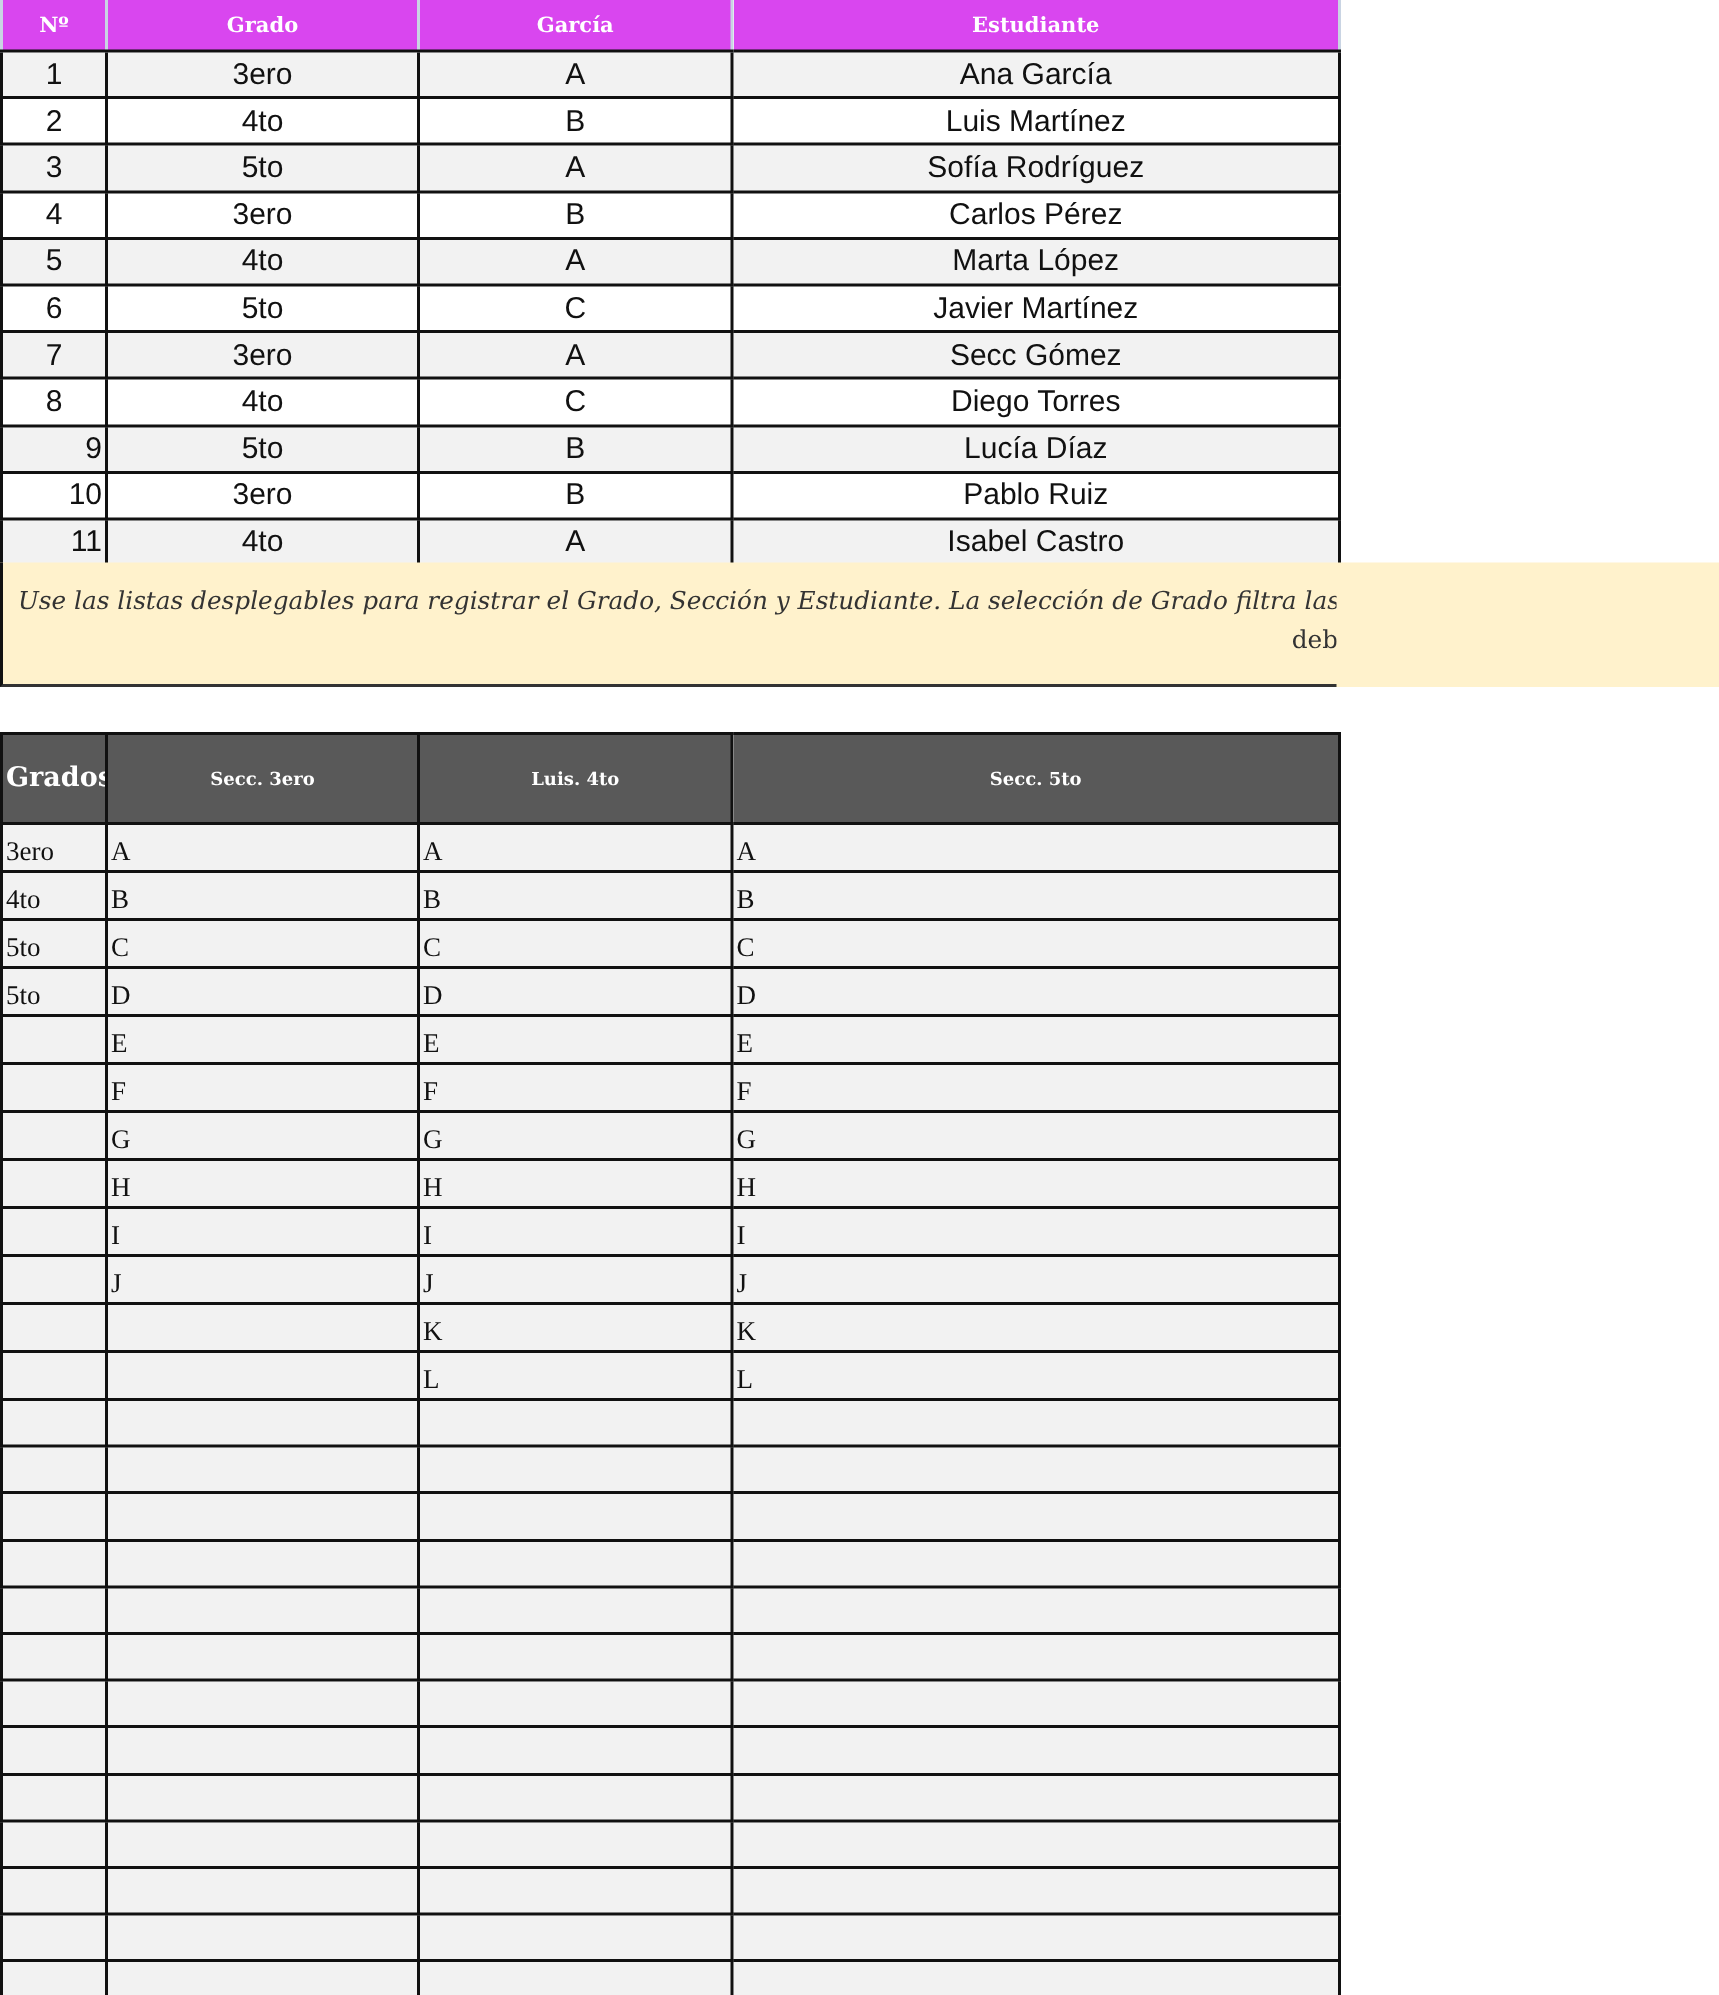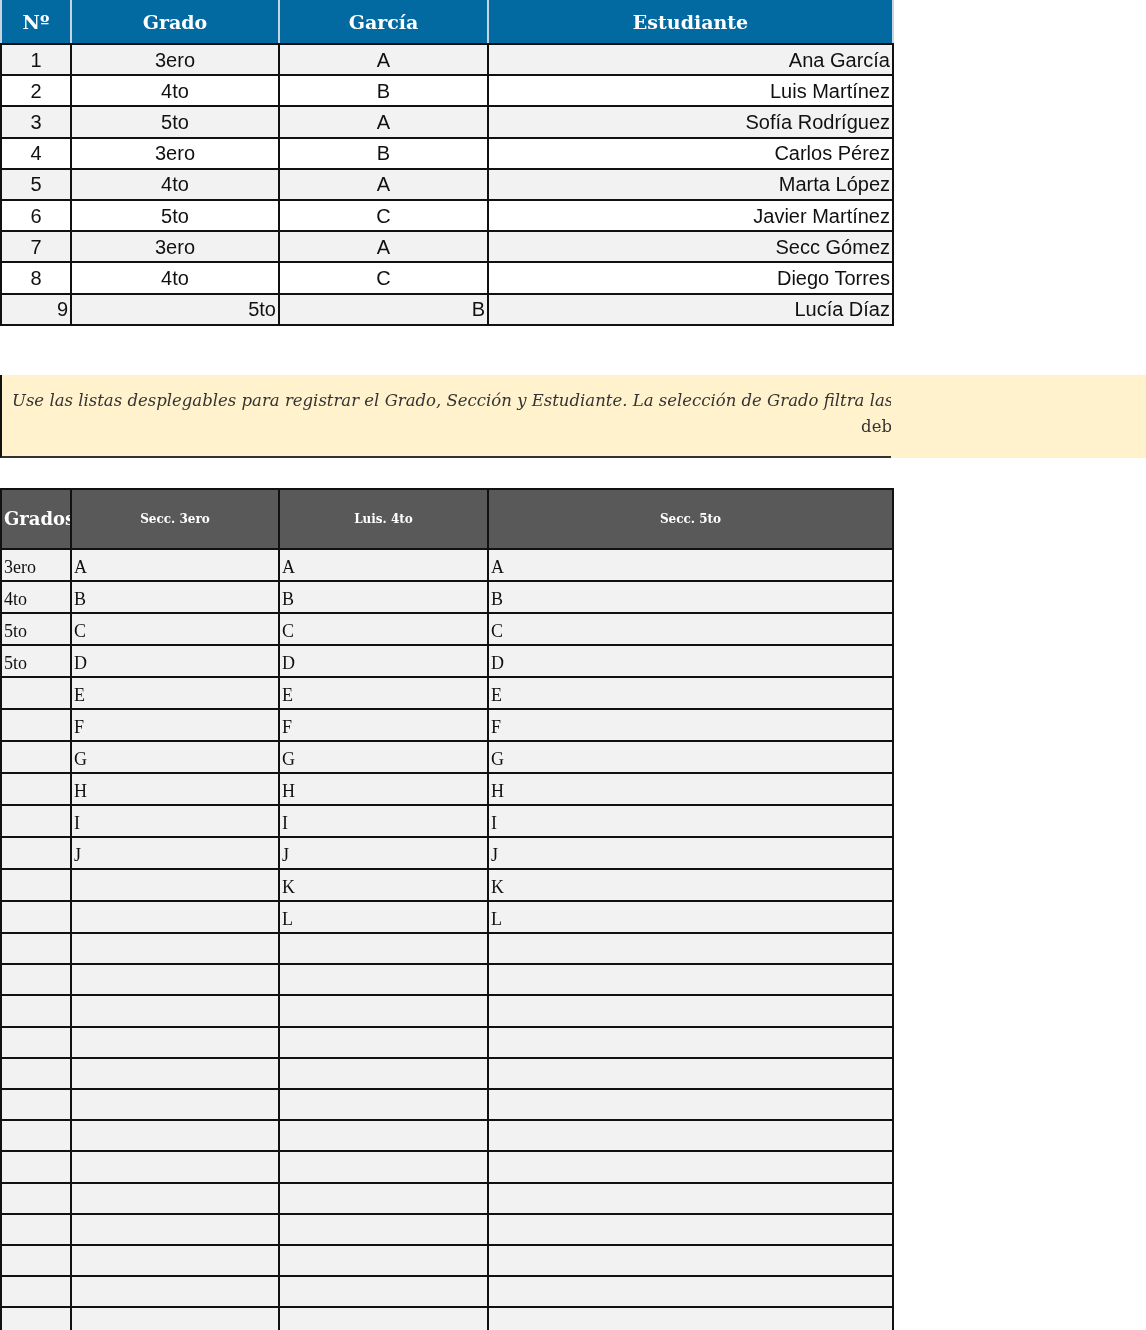--- a/index.html
+++ b/index.html
@@ -4,28 +4,28 @@
   <style>
     html, body { margin: 0; padding: 0; background: #ffffff; }
     body { width: 1146px; height: 1330px; position: relative; overflow: hidden; }
     .sheet { position: absolute; left: 0; top: 0; width: 1146px; }
 
     table { border-collapse: collapse; table-layout: fixed; position: absolute; left: 0; }
     td, th { border: 2px solid #111; padding: 0 2px; overflow: hidden; white-space: nowrap; box-sizing: border-box; }
 
     
     #t1 { top: 0; width: 892px; }
-    #t1 th { background: #0369a1; color: #ffffff; font-family: "DejaVu Serif", serif; font-weight: bold;
-             font-size: 19px; height: 44px; text-align: center; border-color: #ffffff #c9d4e3 #111 #c9d4e3; border-top: none; }
+    #t1 th { background: #d946ef; color: #ffffff; font-family: "DejaVu Serif", serif; font-weight: bold;
+             font-size: 14px; height: 34px; text-align: center; border-color: #ffffff #c9d4e3 #111 #c9d4e3; border-top: none; }
     #t1 td { font-family: "Liberation Sans", sans-serif; font-size: 20px; height: 31.2px; color: #111; line-height: 28px; }
     #t1 tr.odd td { background: #f2f2f2; }
     #t1 tr.even td { background: #ffffff; }
     #t1 td.c { text-align: center; }
     #t1 td.r { text-align: right; }
-    #t1 td.l { text-align: right; }
+    #t1 td.l { text-align: center; }
 
     
     .note-bg { position: absolute; left: 0; top: 375px; width: 1146px; height: 83px; background: #fff2cc; }
     .note { position: absolute; left: 0; top: 375px; width: 891px; height: 83px; overflow: hidden;
             border-left: 2px solid #111; border-bottom: 2px solid #333; box-sizing: border-box; }
     .note-text { position: absolute; left: 10px; top: 16px; width: 1500px; font-family: "DejaVu Serif", serif;
                  font-style: italic; font-size: 16.5px; color: #333; white-space: nowrap; }
     .note-text2 { position: absolute; right: -1px; top: 42px; font-family: "DejaVu Serif", serif;
                   font-size: 16.5px; color: #333; white-space: nowrap; }
 
@@ -105,20 +105,32 @@
           <td class="c">4to</td>
           <td class="c">C</td>
           <td class="l">Diego Torres</td>
         </tr>
         <tr class="odd">
           <td class="r">9</td>
           <td class="l">5to</td>
           <td class="l">B</td>
           <td class="l">Lucía Díaz</td>
         </tr>
+        <tr class="even">
+          <td class="r">10</td>
+          <td class="l">3ero</td>
+          <td class="l">B</td>
+          <td class="l">Pablo Ruiz</td>
+        </tr>
+        <tr class="odd">
+          <td class="r">11</td>
+          <td class="l">4to</td>
+          <td class="l">A</td>
+          <td class="l">Isabel Castro</td>
+        </tr>
       </tbody>
   </table>
 
   <div class="note-bg"></div>
   <div class="note">
     <div class="note-text">Use las listas desplegables para registrar el Grado, Sección y Estudiante. La selección de Grado filtra las Sec</div>
     <div class="note-text2">deb</div>
   </div>
 
   <table id="t2">

